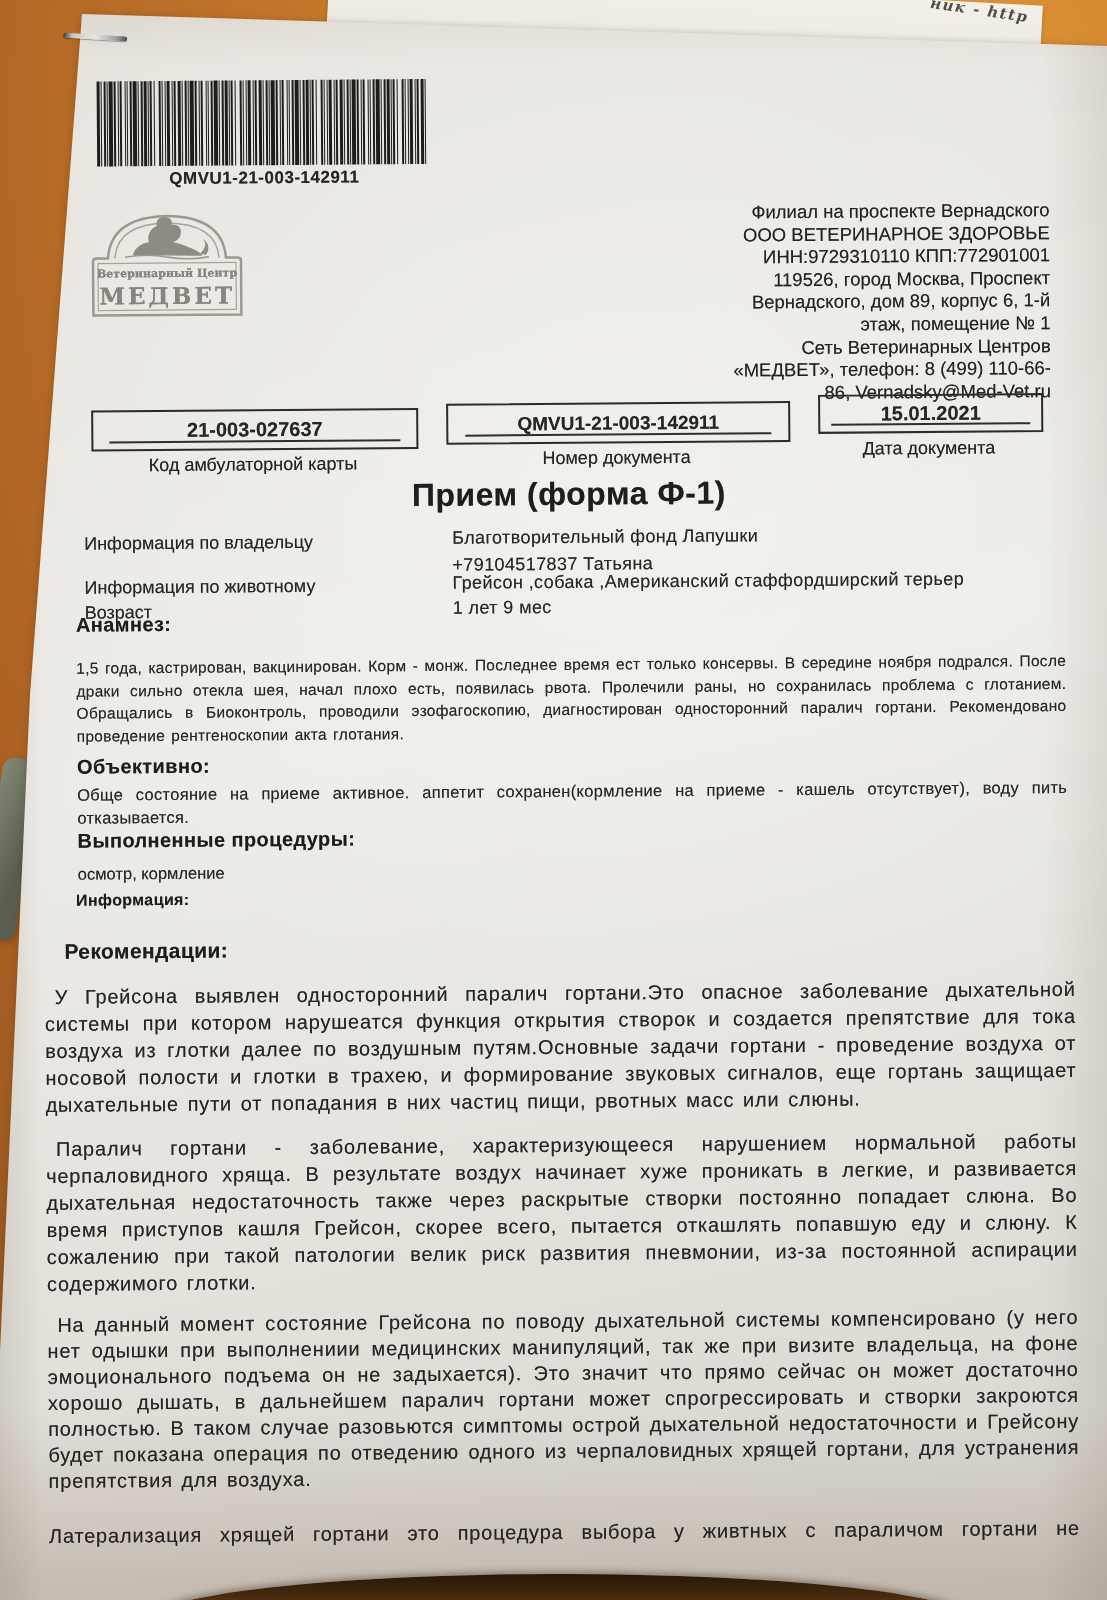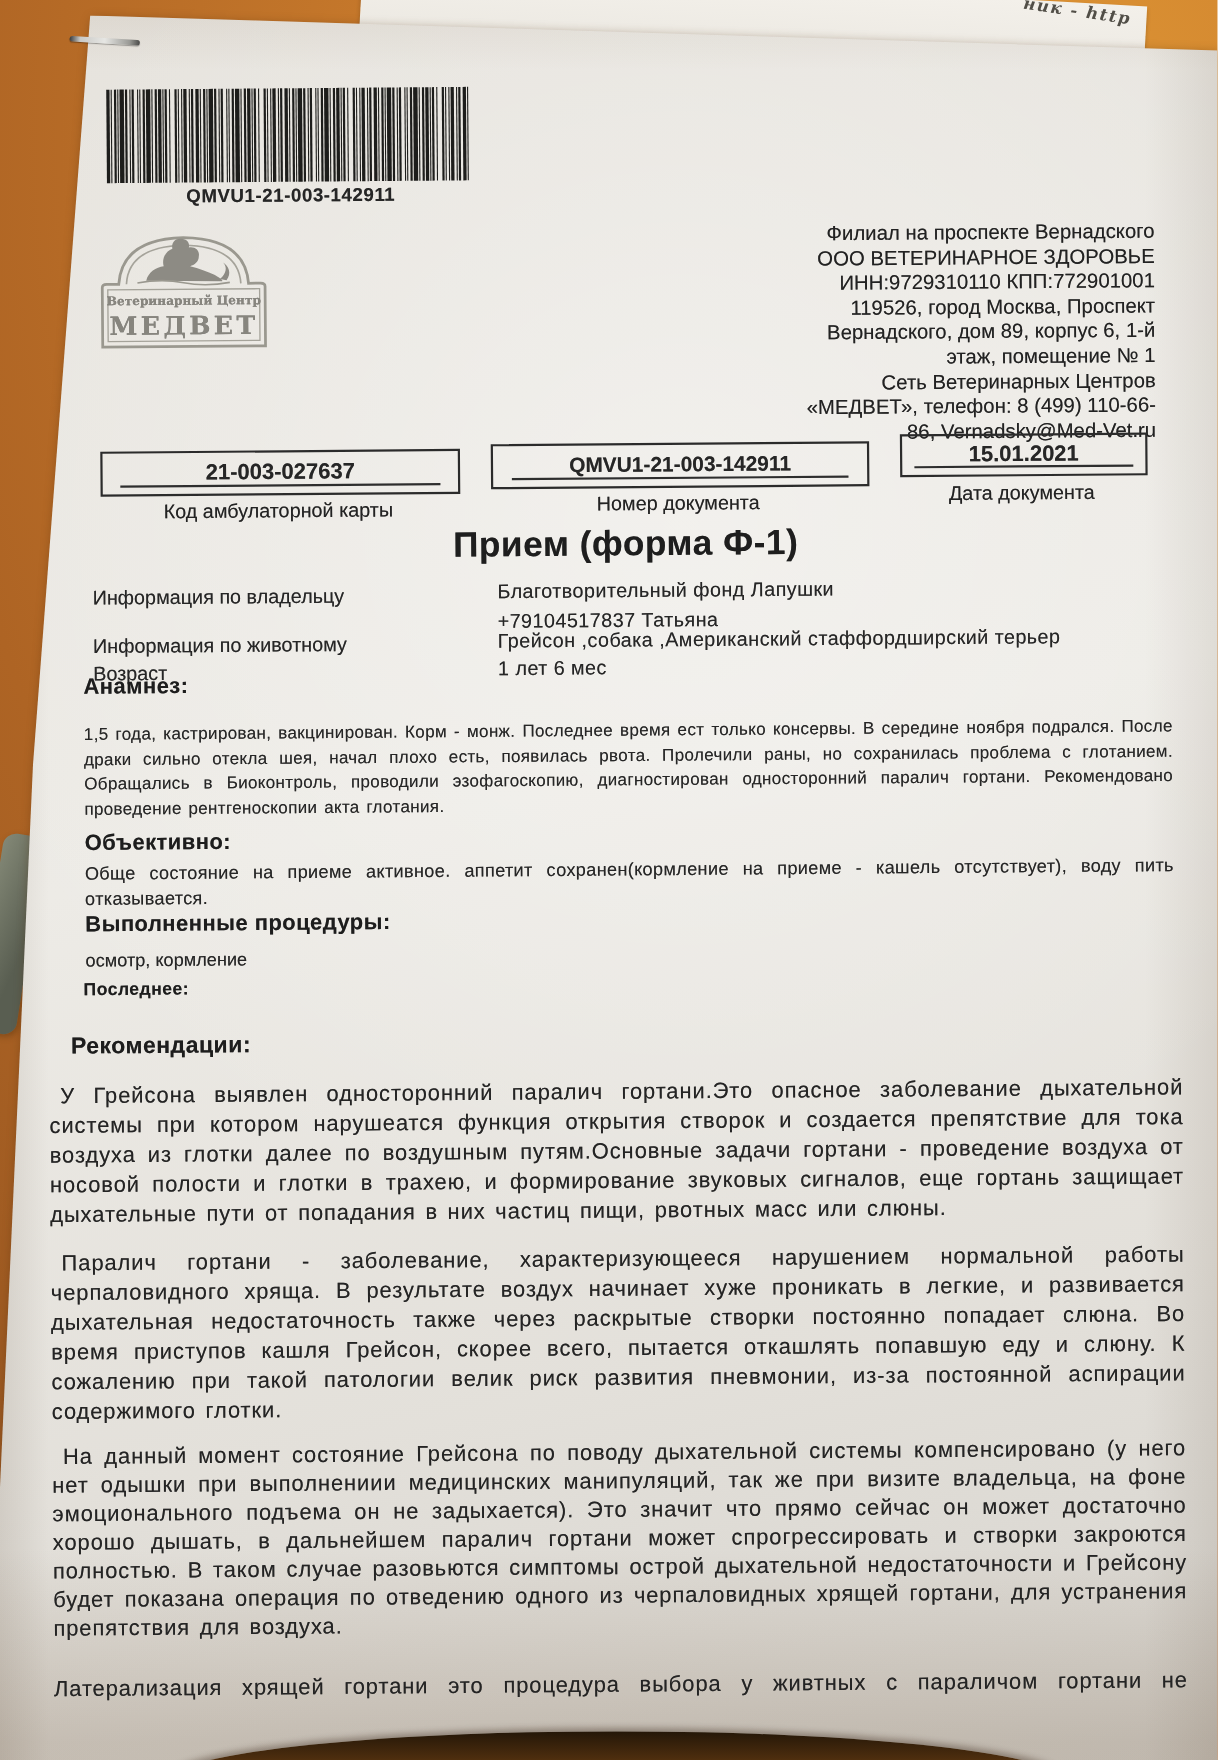--- a/index.html
+++ b/index.html
@@ -321,32 +321,32 @@
     <div class="abs flabel l3">Дата документа</div>
 
     <div class="abs title">Прием (форма Ф-1)</div>
 
     <div class="abs ilabel owner-l">Информация по владельцу</div>
     <div class="abs ival owner-v">Благотворительный фонд Лапушки
 +79104517837 Татьяна</div>
     <div class="abs ilabel animal-l">Информация по животному</div>
     <div class="abs ival animal-v">Грейсон ,собака ,Американский стаффордширский терьер</div>
     <div class="abs ilabel age-l">Возраст</div>
-    <div class="abs ival age-v">1 лет 6 мес</div>
+    <div class="abs ival age-v">1 лет 9 мес</div>
 
     <div class="abs shead anam-h">Анамнез:</div>
     <div class="abs anam-t">1,5 года, кастрирован, вакцинирован. Корм - монж. Последнее время ест только консервы. В середине ноября подрался. После драки сильно отекла шея, начал плохо есть, появилась рвота. Пролечили раны, но сохранилась проблема с глотанием. Обращались в Биоконтроль, проводили эзофагоскопию, диагностирован односторонний паралич гортани. Рекомендовано проведение рентгеноскопии акта глотания.</div>
 
     <div class="abs shead obj-h">Объективно:</div>
     <div class="abs obj-t">Обще состояние на приеме активное. аппетит сохранен(кормление на приеме - кашель отсутствует), воду пить отказывается.</div>
 
     <div class="abs shead proc-h">Выполненные процедуры:</div>
     <div class="abs proc-t">осмотр, кормление</div>
 
-    <div class="abs shead vac-h">Последнее:</div>
+    <div class="abs shead vac-h">Информация:</div>
 
     <div class="abs shead rec-h">Рекомендации:</div>
     <div class="abs rec-p p1">У Грейсона выявлен односторонний паралич гортани.Это опасное заболевание дыхательной системы при котором нарушеатся функция открытия створок и создается препятствие для тока воздуха из глотки далее по воздушным путям.Основные задачи гортани - проведение воздуха от носовой полости и глотки в трахею, и формирование звуковых сигналов, еще гортань защищает дыхательные пути от попадания в них частиц пищи, рвотных масс или слюны.</div>
     <div class="abs rec-p p2">Паралич гортани - заболевание, характеризующееся нарушением нормальной работы черпаловидного хряща. В результате воздух начинает хуже проникать в легкие, и развивается дыхательная недостаточность также через раскрытые створки постоянно попадает слюна. Во время приступов кашля Грейсон, скорее всего, пытается откашлять попавшую еду и слюну. К сожалению при такой патологии велик риск развития пневмонии, из-за постоянной аспирации содержимого глотки.</div>
     <div class="abs rec-p p3">На данный момент состояние Грейсона по поводу дыхательной системы компенсировано (у него нет одышки при выполнениии медицинских манипуляций, так же при визите владельца, на фоне эмоционального подъема он не задыхается). Это значит что прямо сейчас он может достаточно хорошо дышать, в дальнейшем паралич гортани может спрогрессировать и створки закроются полностью. В таком случае разовьются симптомы острой дыхательной недостаточности и Грейсону будет показана операция по отведению одного из черпаловидных хрящей гортани, для устранения препятствия для воздуха.</div>
     <div class="abs rec-p p4">Латерализация хрящей гортани это процедура выбора у живтных с параличом гортани не</div>
 
   </div>
 
   <div class="abs bottom-curl"></div>

